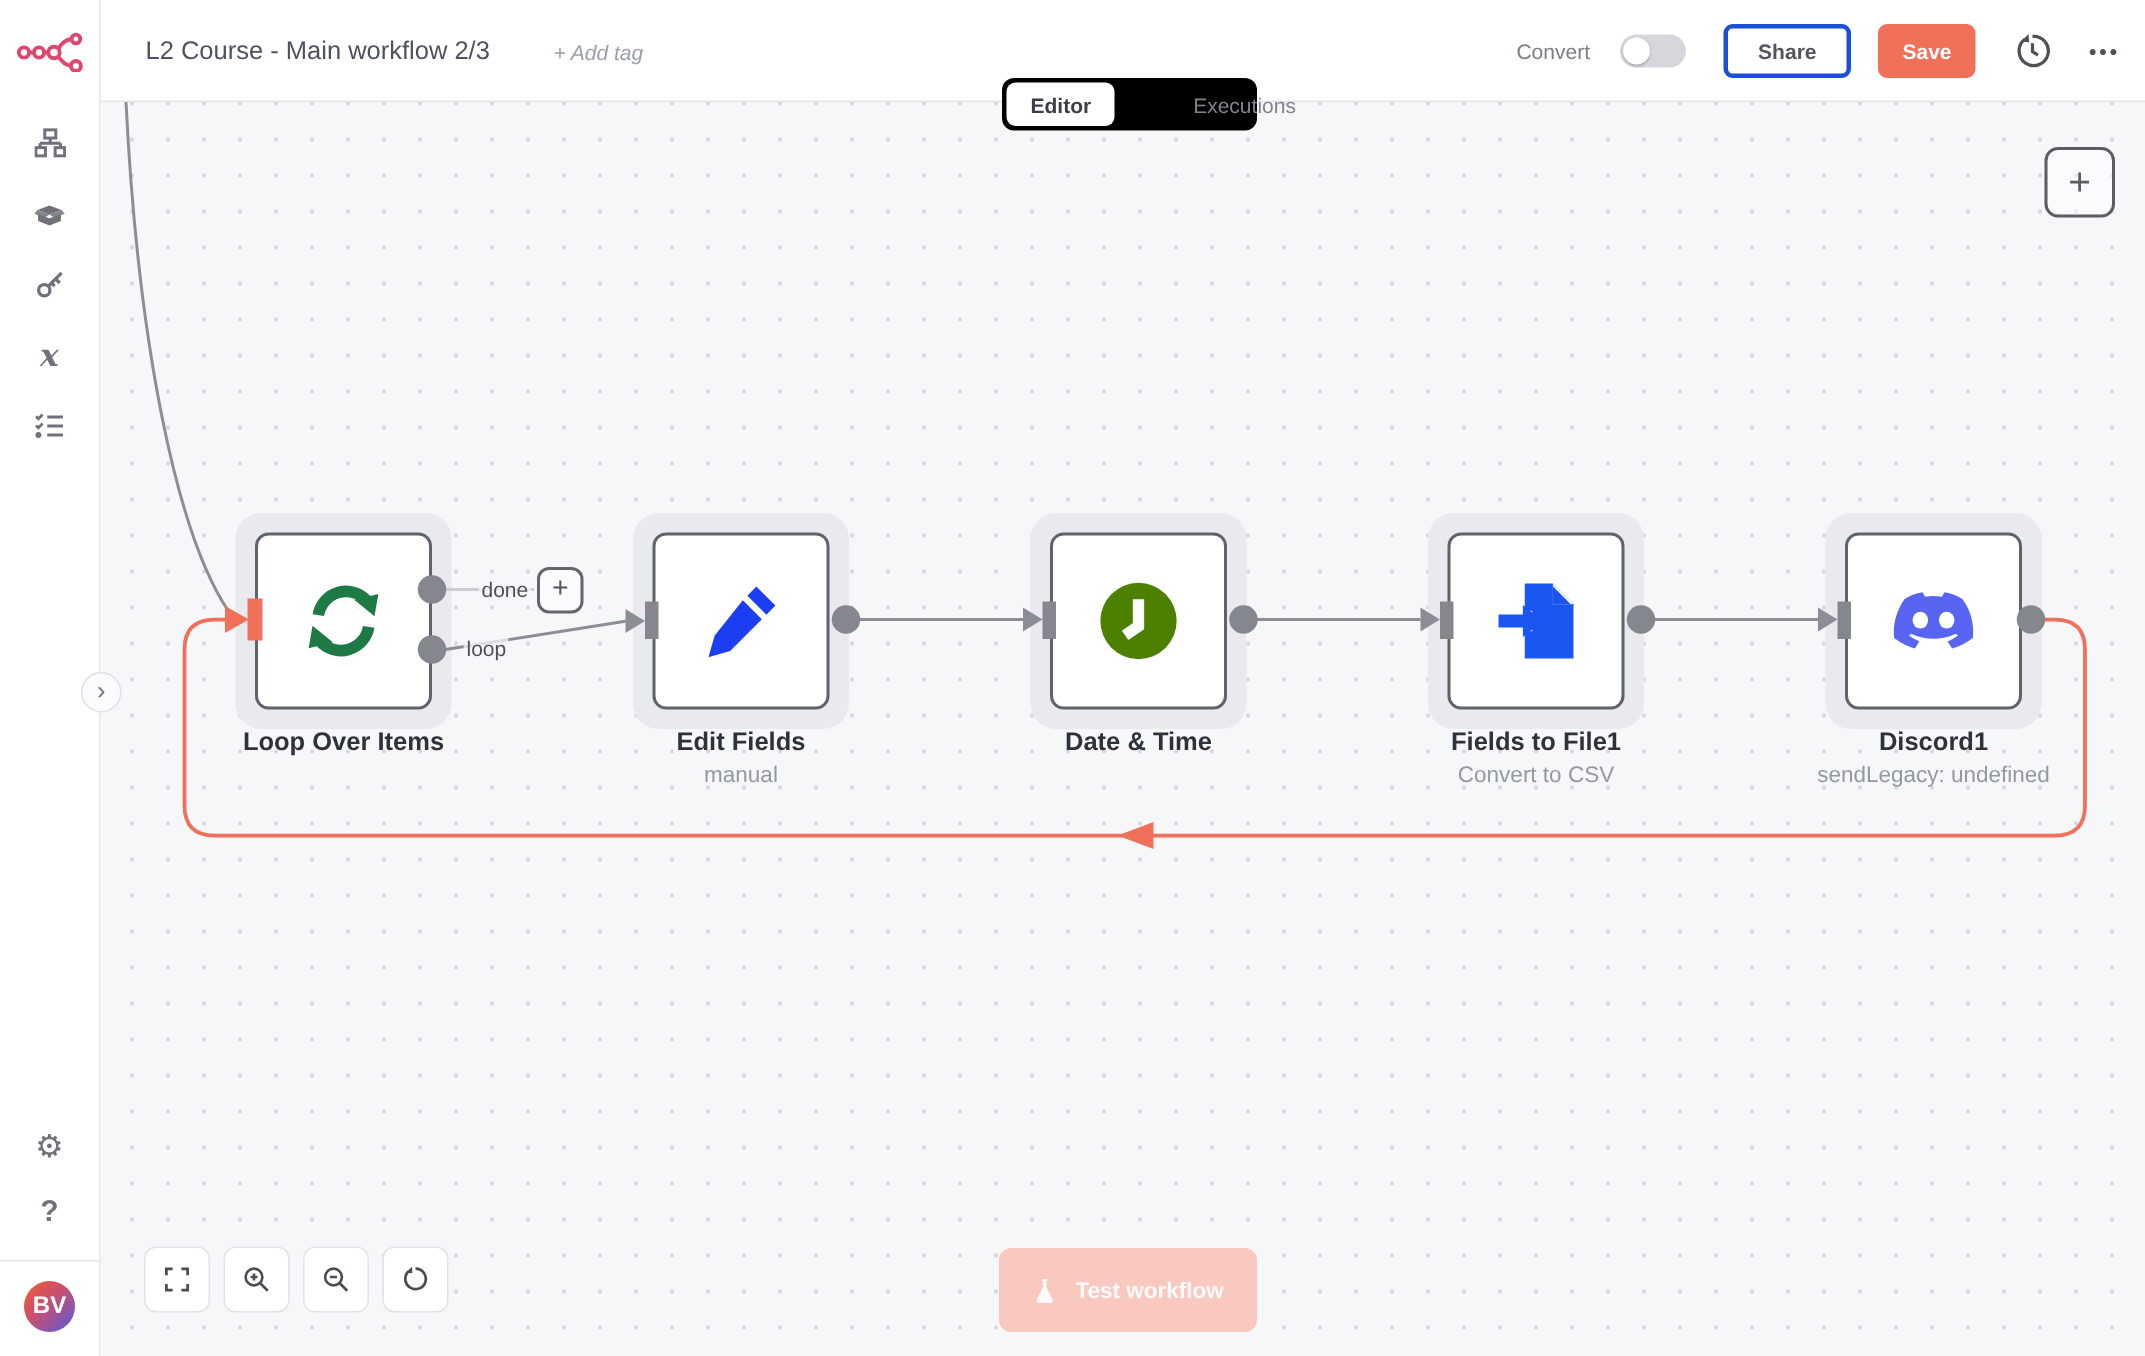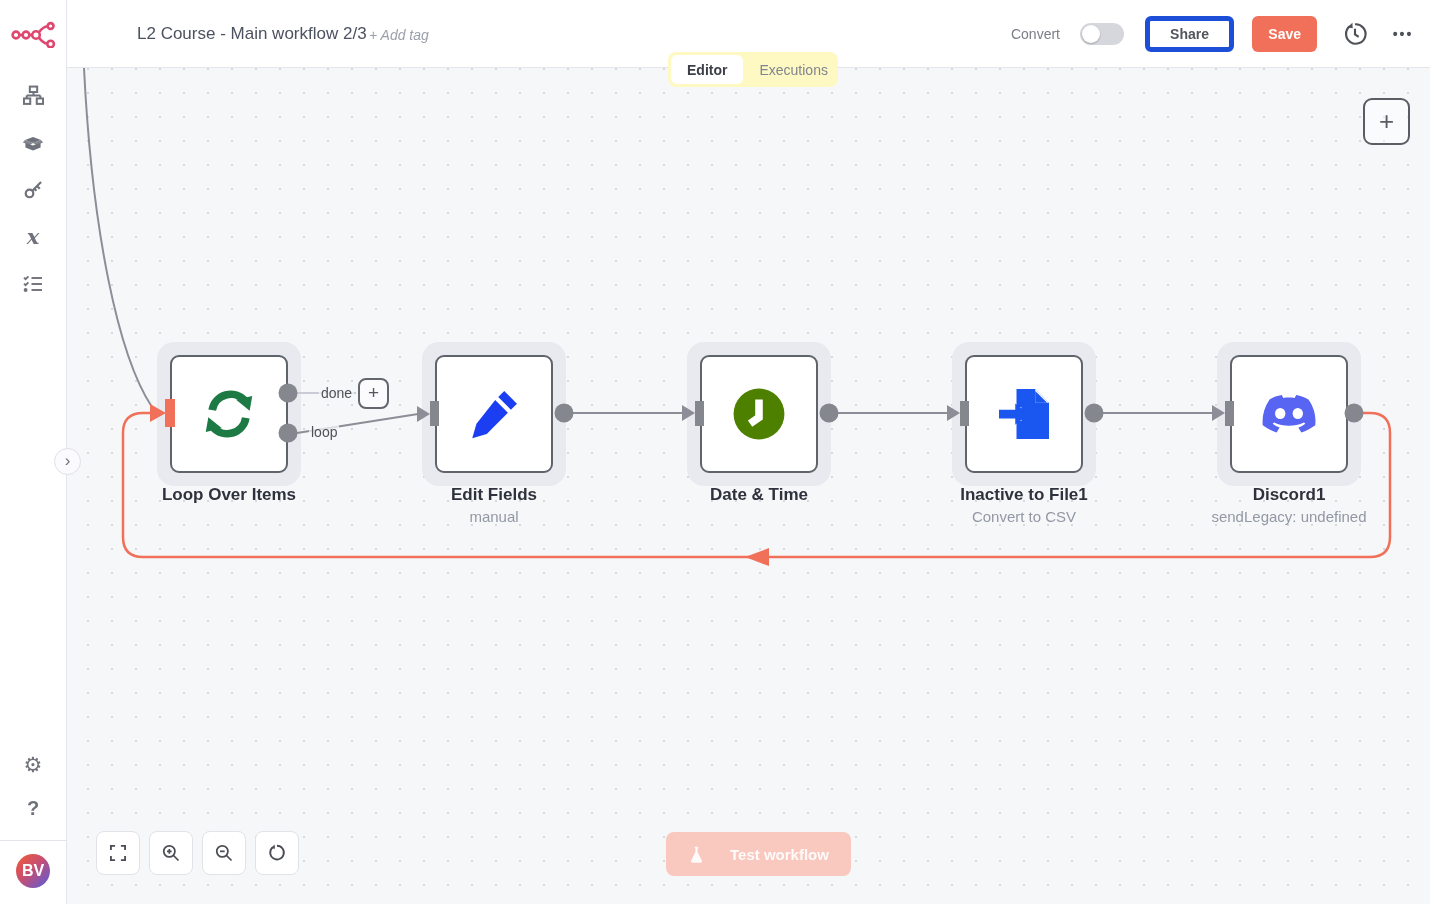--- a/index.html
+++ b/index.html
@@ -17,40 +17,40 @@
   .side-divider { border-top:1px solid #e4e5ea; margin:10px 0 0 0; }
   .avatar { width:34px; height:34px; border-radius:50%; margin:13px auto 16px auto;
     background:linear-gradient(135deg,#ef5a3a 5%,#c84f70 45%,#5e5ad6 95%);
     color:#fff; font-size:16px; font-weight:bold; display:flex; align-items:center; justify-content:center; }
   .glyph-icon { font-size:21px; line-height:1; }
   .q-icon { font-size:20px; font-weight:bold; }
 
   
   .header { position:absolute; left:67px; top:0; width:1363px; height:68px;
     background:#fff; border-bottom:1px solid #e4e5ea; z-index:15; }
-  .wf-title { position:absolute; left:30px; top:24px; font-size:17px; color:#4c5260;margin-left:40px; }
+  .wf-title { position:absolute; left:30px; top:24px; font-size:17px; color:#4c5260; }
   .add-tag { position:absolute; left:302px; top:27px; font-size:14px; color:#9aa0aa; cursor:pointer;font-style:italic; }
   .status-label { position:absolute; right:370px; top:26px; font-size:14px; color:#7b7e87; }
   .toggle { position:absolute; right:306px; top:23px; width:44px; height:22px; border-radius:11px;
     background:#d5d7dd; cursor:pointer; }
   .toggle-knob { position:absolute; left:2px; top:2px; width:18px; height:18px; border-radius:50%;
     background:#fff; box-shadow:0 1px 2px rgba(0,0,0,.25); }
   .share-btn { position:absolute; right:196px; top:16px; height:36px; padding:0 20px;
-    background:#fff; border:5px solid #1d4ed8; border-radius:6px; font-size:14px; font-weight:bold;
+    background:#fff; border:3px solid #1d4ed8; border-radius:6px; font-size:14px; font-weight:bold;
     color:#52555e; cursor:pointer; font-family:inherit; }
   .save-btn { position:absolute; right:113px; top:16px; height:36px; padding:0 16px;
     background:#f0705a; border:none; border-radius:6px; font-size:14px; font-weight:bold;
     color:#fff; cursor:pointer; font-family:inherit; }
   .hist-btn { position:absolute; right:62px; top:21px; width:26px; height:26px; cursor:pointer; color:#4e5157; }
   .dots-btn { position:absolute; right:12px; top:21px; width:30px; height:26px; cursor:pointer;
     color:#4e5157; font-size:14px; font-weight:bold; letter-spacing:2px; text-align:center; line-height:26px; }
 
   
   .tabbar { position:absolute; left:668px; top:52px; width:170px; height:35px;
-    background:#fef9c3; border-radius:8px; display:flex; align-items:center; padding:3px; z-index:30; }
+    background:#000000; border-radius:8px; display:flex; align-items:center; padding:3px; z-index:30;gap:36px; }
   .tab { height:29px; border-radius:6px; display:flex; align-items:center; padding:0 16px;
     font-size:14px; cursor:pointer; }
   .tab.active { background:#fff; color:#3c3f47; font-weight:bold; }
   .tab.inactive { color:#80848e; }
 
   
   .canvas { position:absolute; left:67px; top:68px; width:1363px; height:836px;
     background-color:#f6f7f9;
     background-image:radial-gradient(circle,#d6d7df 1.3px,transparent 1.5px);
     background-size:24px 24px; background-position:9px 13px; z-index:1; }
@@ -75,22 +75,22 @@
   .node-sub { font-size:15px; color:#9298a4; margin-top:3px; }
   .port-label { position:absolute; z-index:6; font-size:14px; color:#4e5158; background:rgba(246,247,249,.75); padding:0 2px; }
   .plus-port { position:absolute; left:358px; top:378px; width:31px; height:31px; border:2px solid #63666d;
     border-radius:8px; background:#fbfbfd; color:#54575d; font-size:19px; line-height:26px; text-align:center;
     z-index:6; cursor:pointer; }
 
   
   .zoom-controls { position:absolute; left:96px; top:831px; display:flex; gap:9px; z-index:10; }
   .zbtn { width:44px; height:44px; background:#fff; border:1px solid #e2e3e8; border-radius:8px;
     display:flex; align-items:center; justify-content:center; color:#4a4d54; cursor:pointer; }
-  .test-btn { position:absolute; left:666px; top:832px; height:44px; padding:0 22px;
-    background:#f9c8bf; border:none; border-radius:8px; display:flex; align-items:center; gap:25px;
+  .test-btn { position:absolute; left:666px; top:832px; height:56px; padding:0 22px;
+    background:#f9c8bf; border:none; border-radius:8px; display:flex; align-items:center; gap:12px;
     color:rgba(255,255,255,.92); font-size:15px; font-weight:bold; font-family:inherit; z-index:10; cursor:default; }
 </style>
 </head>
 <body>
 
 <div class="sidebar">
   <svg class="logo" viewBox="0 0 46 28" fill="none" stroke="#e0476f" stroke-width="2.6">
     <circle cx="5" cy="15" r="3.4"></circle>
       <circle cx="15" cy="15" r="3.4"></circle>
     <path d="M8.4 15 L11.6 15"></path>
@@ -269,21 +269,21 @@
       <path d="M33 4 L33 15 L44 15 Z" fill="#fff"></path>
       <path d="M33 5.5 L42.5 15 L33 15 Z" fill="#1a56f0"></path>
       <g stroke="#fff" stroke-width="3">
         <path d="M4 24 H22" stroke="#fff" stroke-width="11"></path>
       </g>
       <path d="M4 20.5 H17 V15.5 L28 24 L17 32.5 V27.5 H4 Z" fill="#1a56f0"></path>
     </svg>
   </div>
 </div>
 <div class="node-label" style="left:874px; top:485px;">
-  <div class="node-title">Inactive to File1</div>
+  <div class="node-title">Fields to File1</div>
   <div class="node-sub">Convert to CSV</div>
 </div>
 
 <div class="node" style="left:1217px; top:342px;">
   <div class="node-box">
     <svg width="62" height="48" viewBox="0 0 60 44">
       <path fill="#5865f2" d="M23 3.5 C18.6 4.3 14.6 5.6 11.2 7.9 C5.6 16.2 3.8 24.6 4.6 32.9 C8.9 36.2 13.5 38.4 18 39.8 L20.9 35.1 C18.5 34.2 16.2 33 14.2 31.4 C14.7 31 15.2 30.6 15.6 30.2 C24.5 34.5 35.5 34.5 44.4 30.2 C44.9 30.6 45.3 31 45.8 31.4 C43.8 33 41.5 34.2 39.1 35.2 L42 39.8 C46.5 38.4 51.1 36.2 55.4 32.9 C56.4 23.2 53.8 14.9 48.8 7.9 C45.4 5.6 41.4 4.3 37 3.5 L35.5 6.4 C31.8 5.8 28.2 5.8 24.5 6.4 Z"></path>
       <ellipse cx="21.5" cy="21.5" rx="5" ry="5.4" fill="#fff"></ellipse>
       <ellipse cx="38.5" cy="21.5" rx="5" ry="5.4" fill="#fff"></ellipse>
     </svg>

